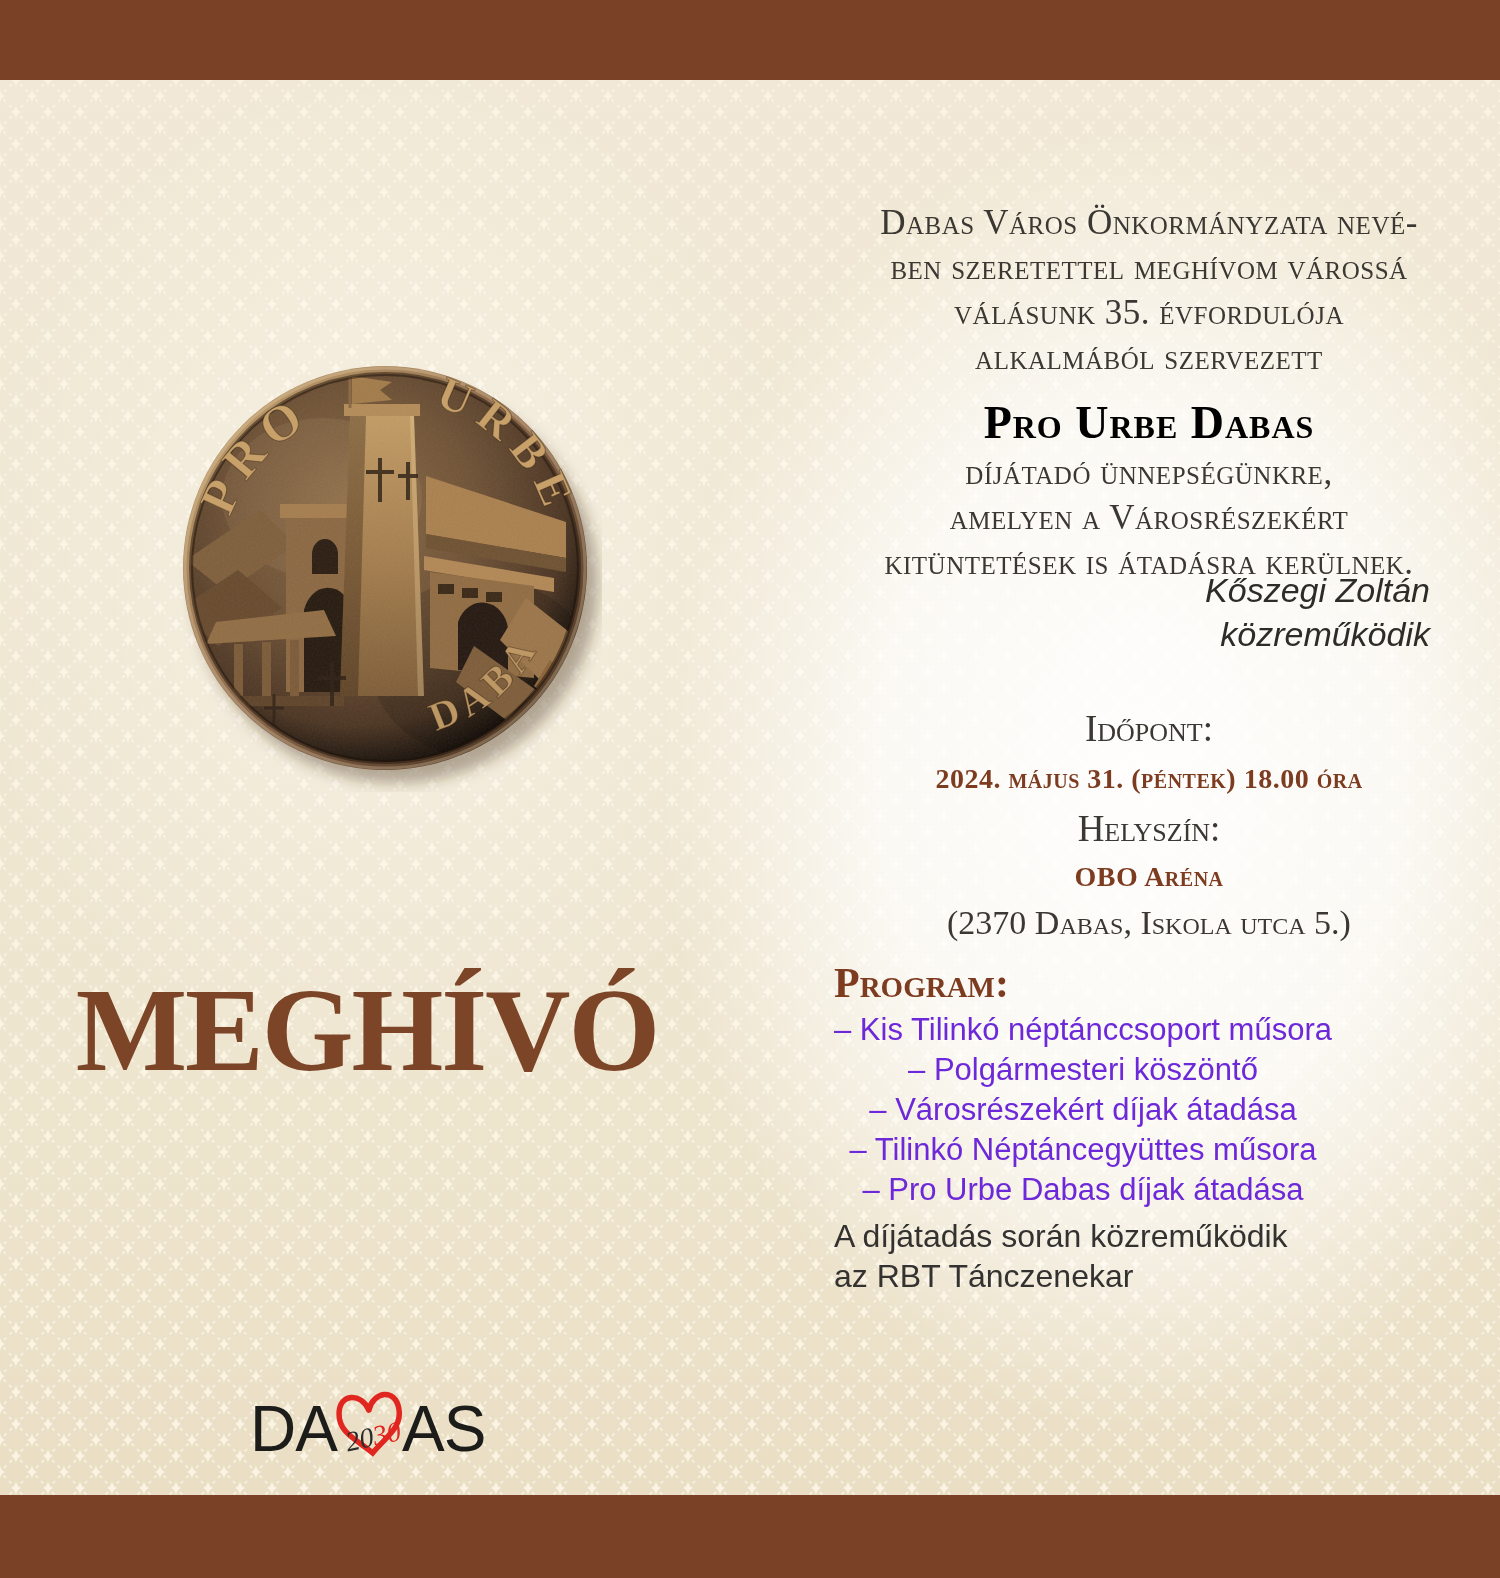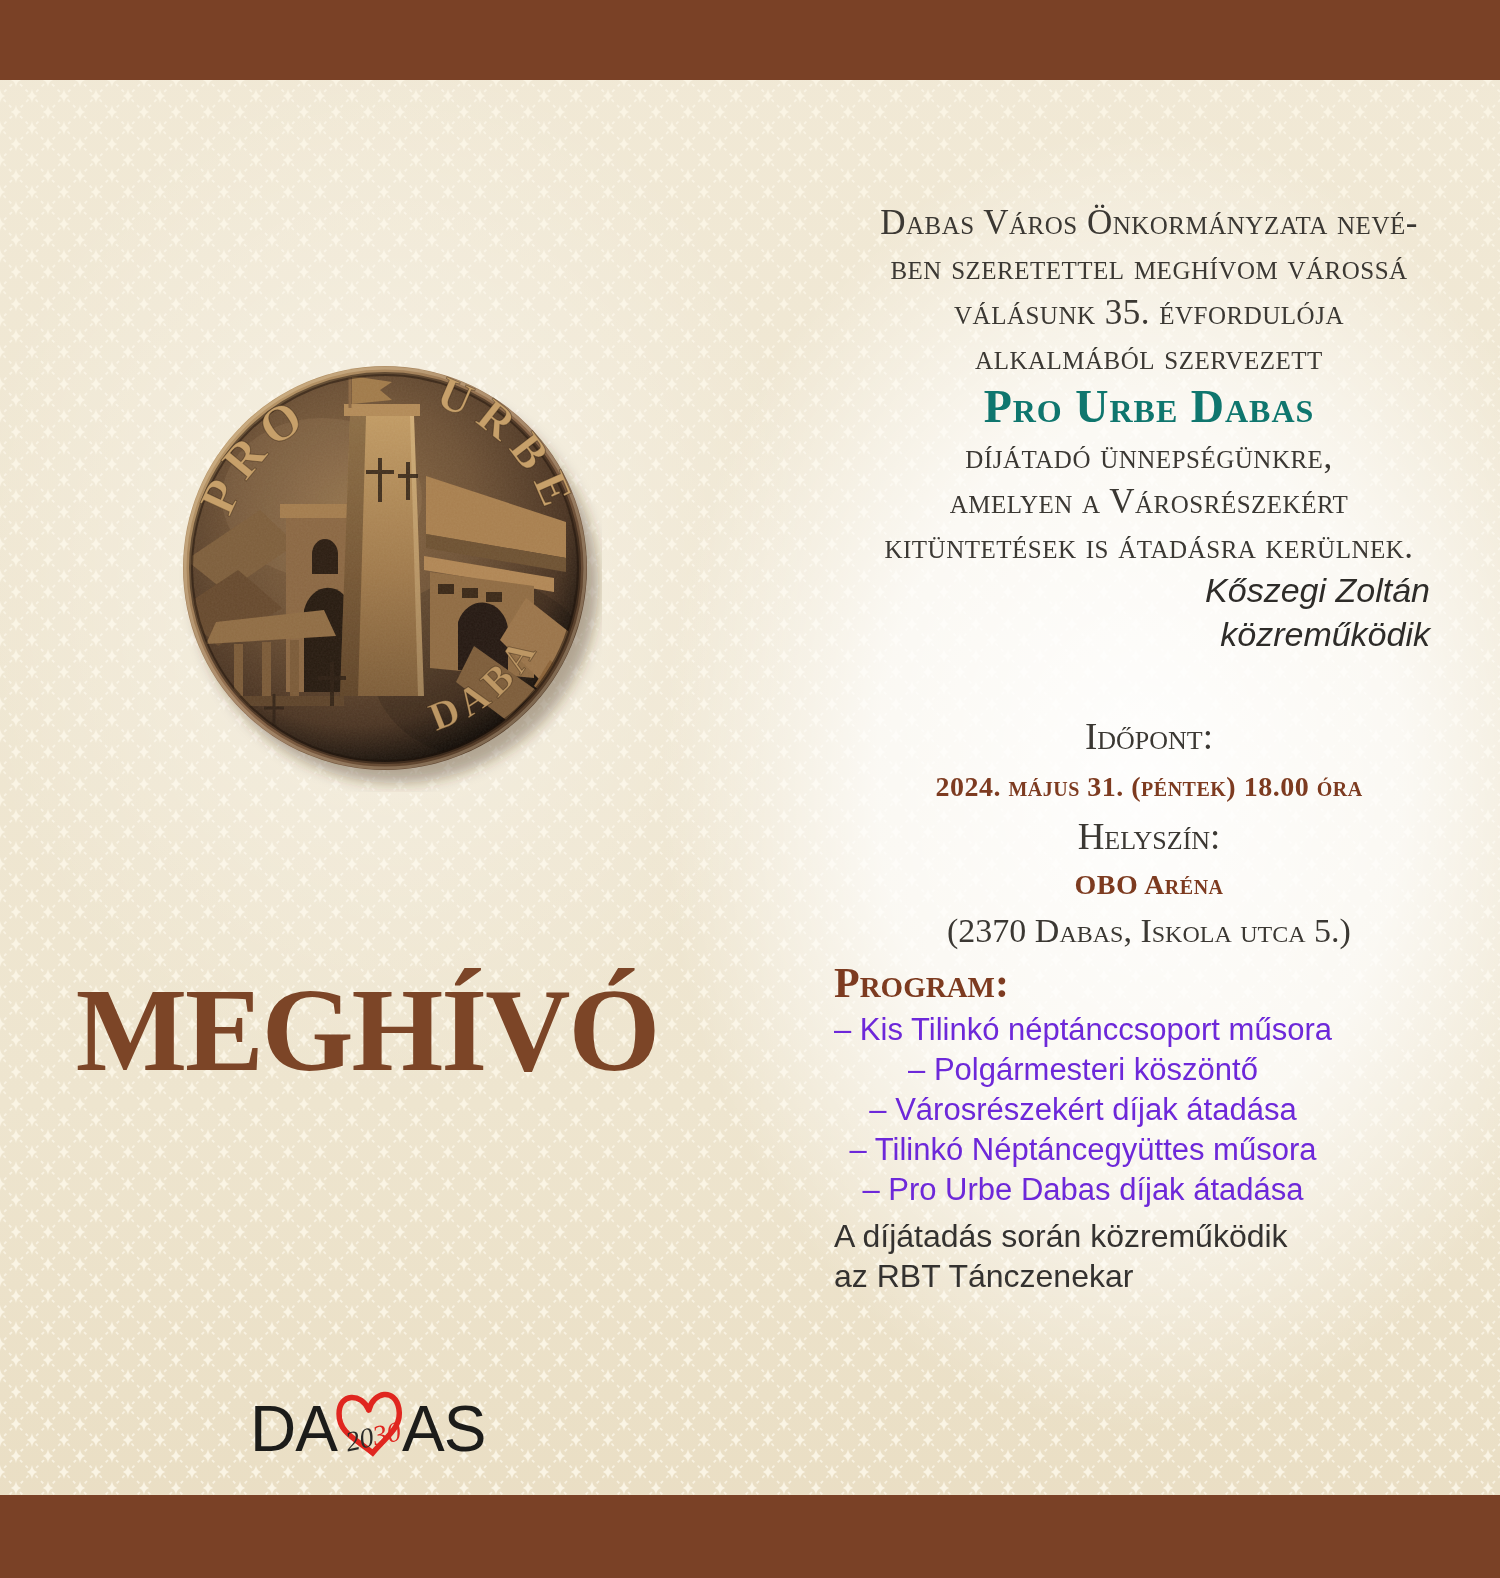--- a/index.html
+++ b/index.html
@@ -27,30 +27,30 @@
 
   .sc{font-family:"Liberation Serif", serif;font-variant:small-caps;}
 
   .intro{
     position:absolute;top:200px;left:0;width:100%;text-align:center;
     color:#3b3833;font-size:35px;line-height:45px;letter-spacing:0.5px;
   }
   .intro .line{display:block;}
   .intro .highlight{
     display:block;font-size:46px;line-height:54px;font-weight:bold;
-    color:#0f766e;letter-spacing:1px;
+    color:#000000;letter-spacing:1px;margin-top:16px;
   }
 
   .signature{
     position:absolute;top:568px;right:60px;text-align:right;
     font-family:"Liberation Sans", sans-serif;font-style:italic;
     font-size:34px;line-height:44px;color:#2e2c29;
   }
 
-  .event{position:absolute;top:705px;left:0;width:100%;text-align:center;color:#3b3833;margin-top:8px;}
+  .event{position:absolute;top:705px;left:0;width:100%;text-align:center;color:#3b3833;}
   .event .label{display:block;font-size:37px;line-height:48px;}
   .event .value-brown{display:block;font-size:28px;line-height:52px;font-weight:bold;color:#7d3b20;letter-spacing:0.5px;}
   .event .venue{line-height:48px;}
   .event .address{display:block;font-size:34px;line-height:44px;}
 
   .program{position:absolute;top:956px;left:26px;text-align:left;}
   .program .label{
     display:block;font-size:42px;line-height:54px;font-weight:bold;color:#7d3b20;
   }
   .program ul{

